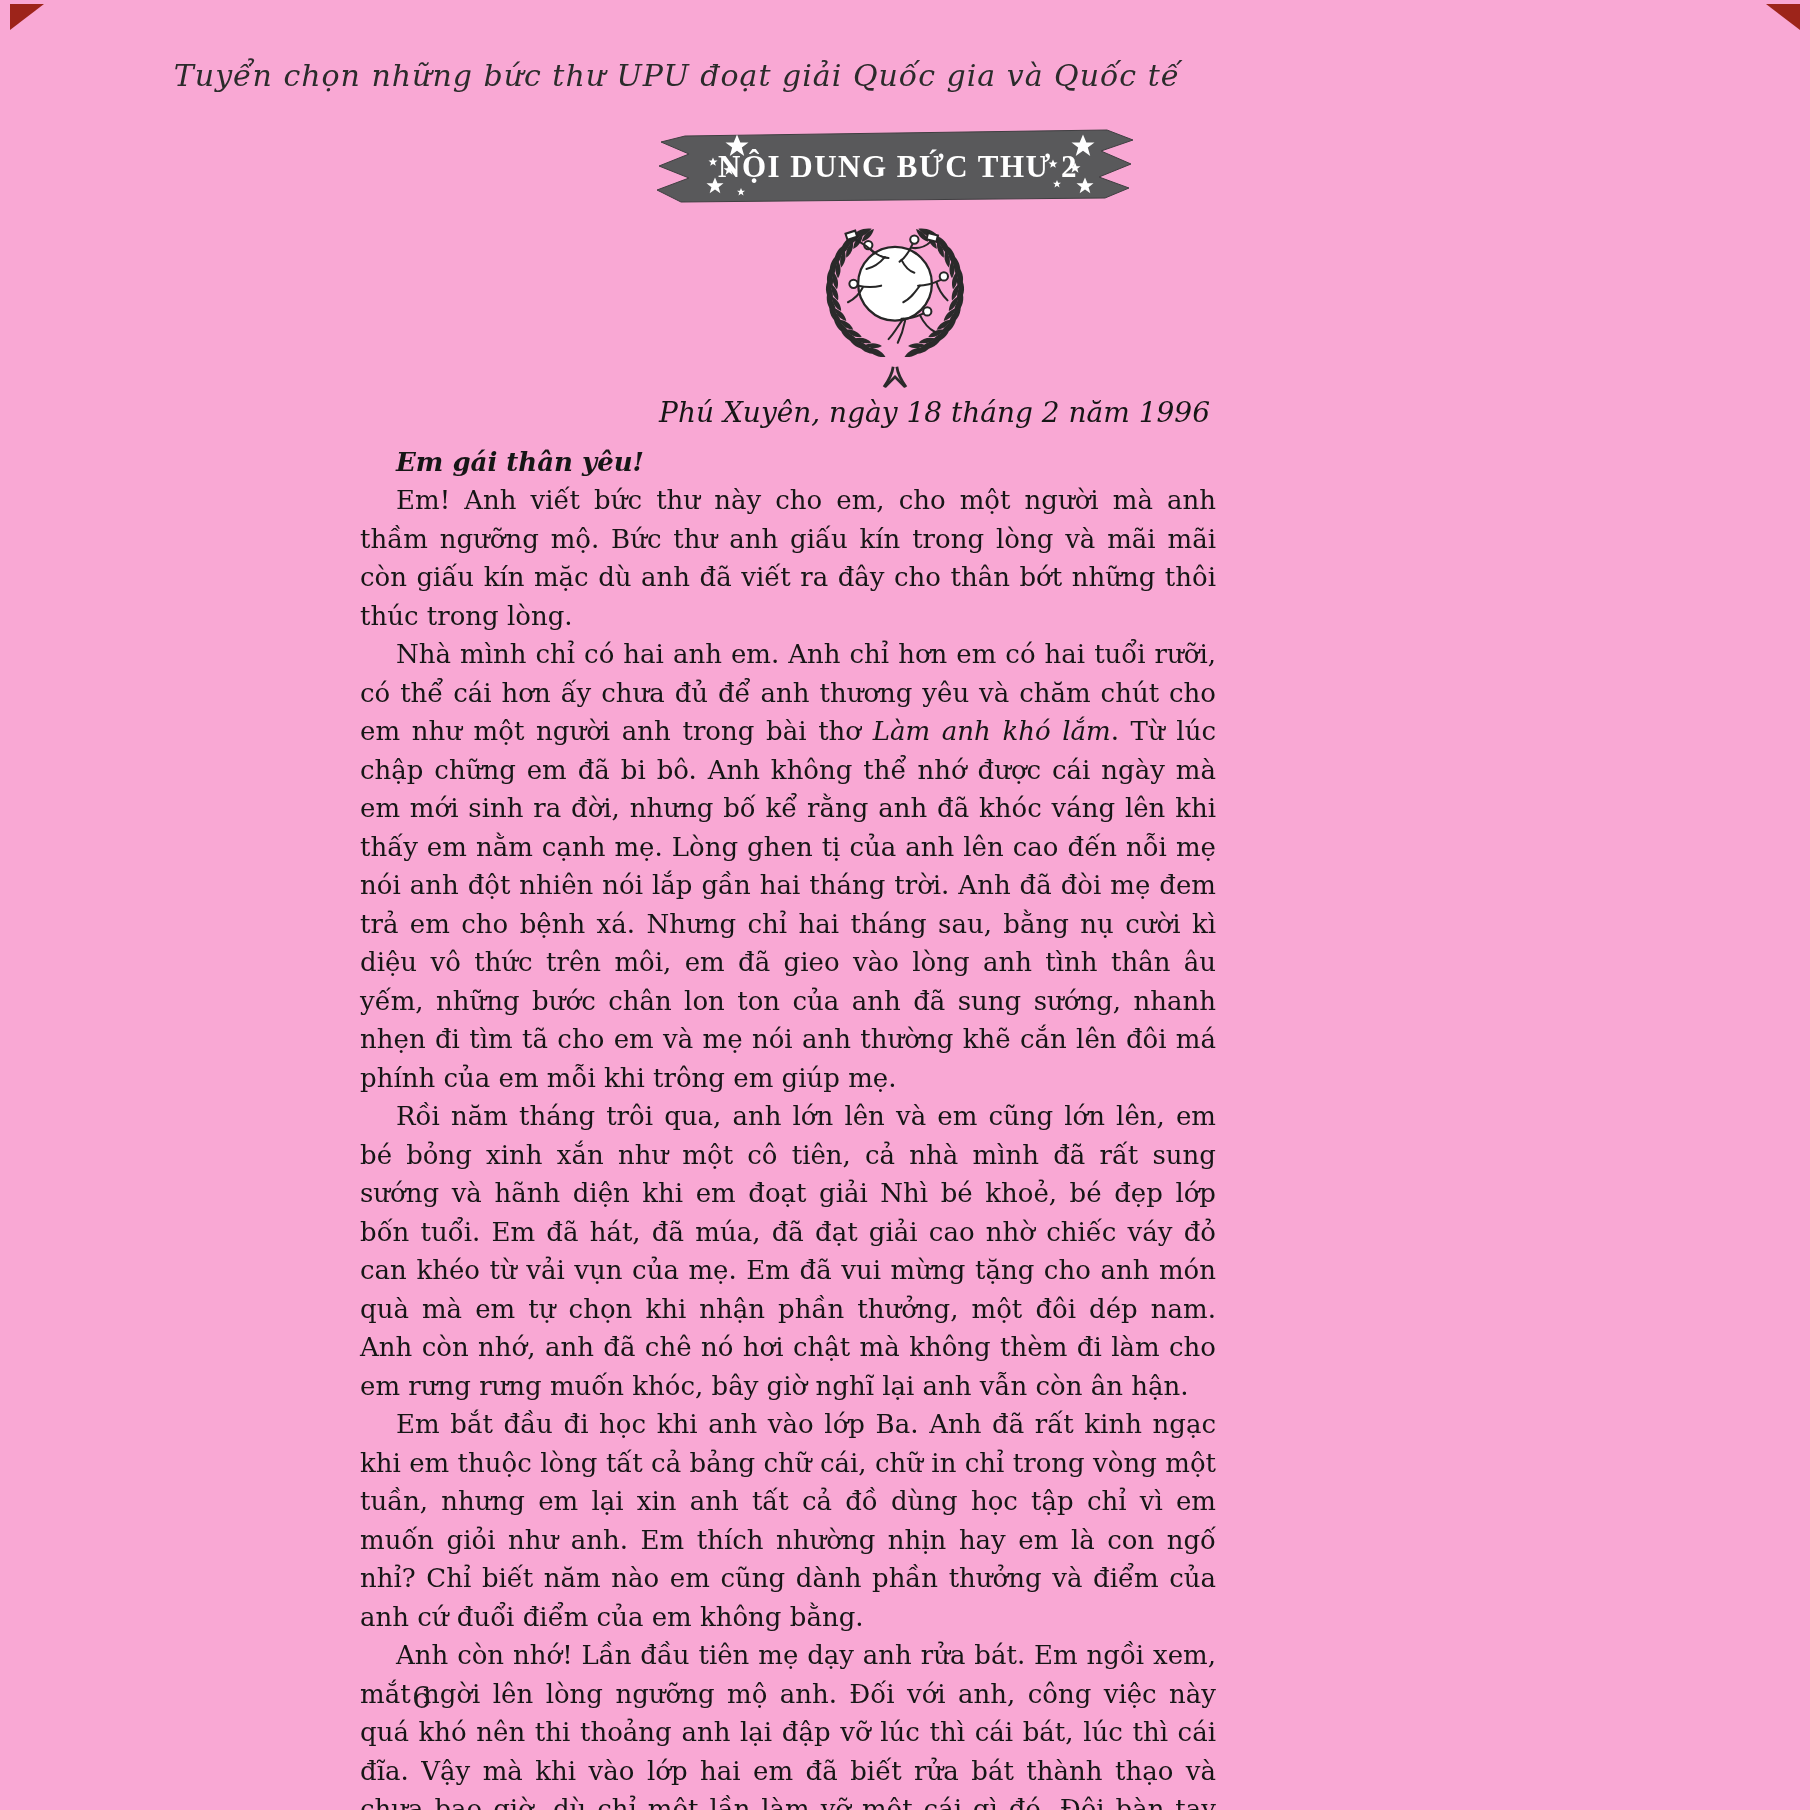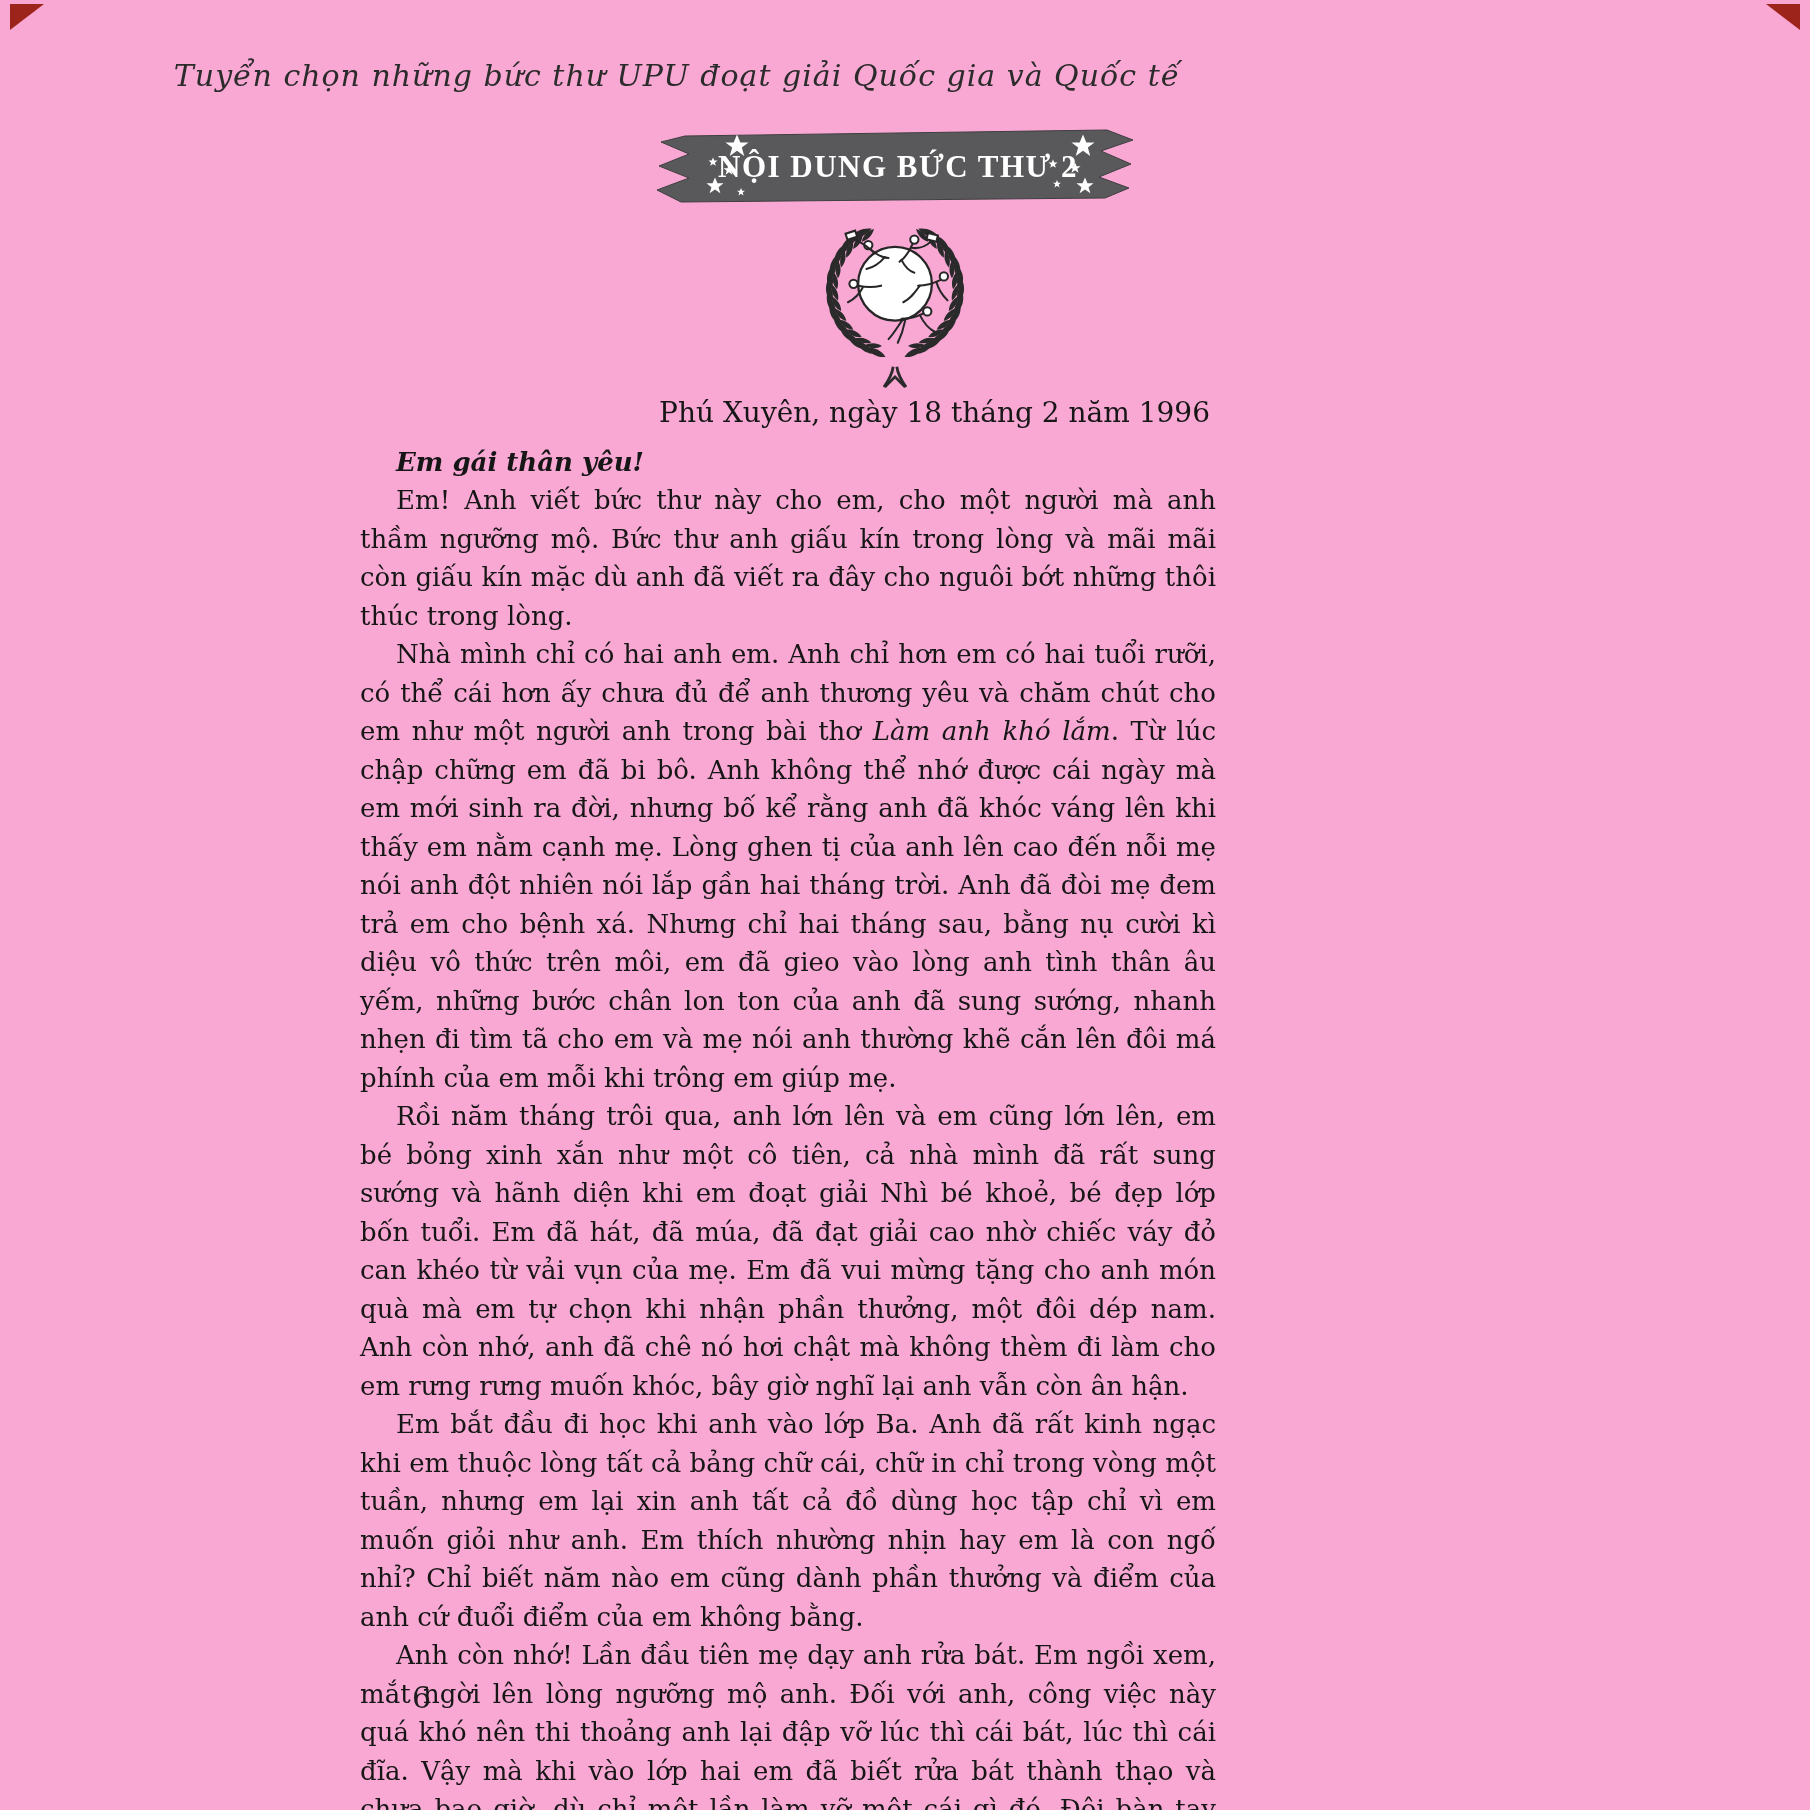--- a/index.html
+++ b/index.html
@@ -14,21 +14,21 @@
 
   .running-header{position:absolute;top:58px;left:677px;transform:translateX(-50%);
        white-space:nowrap;font-style:italic;font-size:30px;letter-spacing:1px;color:#2b2b2b;}
 
   .banner{position:absolute;left:655px;top:124px;}
   .banner text{font-family:"Liberation Serif", serif;font-weight:bold;font-size:31px;letter-spacing:1.5px;}
 
   .emblem{position:absolute;left:789px;top:210px;}
 
   .letter{position:absolute;left:360px;top:394px;width:856px;font-size:26px;line-height:38.5px;text-align:justify;}
-  .dateline{text-align:right;font-size:28px;margin:0 6px 10px 0;}
+  .dateline{text-align:right;font-style:italic;font-size:28px;margin:0 6px 10px 0;}
   .letter p{margin:0;text-indent:36px;}
   .salutation{font-style:italic;font-weight:bold;}
   .it{font-style:italic;}
 
   .page-number{position:absolute;left:412px;top:1680px;font-size:30px;color:#1c1c1c;}
 </style>
 </head>
 <body>
 
 <div class="page">
@@ -148,21 +148,21 @@
       <path d="M126,118 C124,128 122,134 118,142"></path>
       <circle cx="70" cy="78" r="4.5" fill="#ffffff"></circle>
       <path d="M75,80 C84,82 92,82 100,80"></path>
       <path d="M80,82 C76,90 72,94 64,98"></path>
     </g>
   </svg>
 
   <div class="letter">
     <div class="dateline">Phú Xuyên, ngày 18 tháng 2 năm 1996</div>
     <p class="salutation">Em gái thân yêu!</p>
-    <p><span>Em! Anh viết bức thư này cho em, cho một người mà anh thầm ngưỡng mộ. Bức thư anh giấu kín trong lòng và mãi mãi còn giấu kín mặc dù anh đã viết ra đây cho nguôi bớt những thôi thúc trong lòng.</span></p>
+    <p><span>Em! Anh viết bức thư này cho em, cho một người mà anh thầm ngưỡng mộ. Bức thư anh giấu kín trong lòng và mãi mãi còn giấu kín mặc dù anh đã viết ra đây cho thân bớt những thôi thúc trong lòng.</span></p>
     <p><span>Nhà mình chỉ có hai anh em. Anh chỉ hơn em có hai tuổi rưỡi, có thể cái hơn ấy chưa đủ để anh thương yêu và chăm chút cho em như một người anh trong bài thơ </span><span class="it">Làm anh khó lắm</span><span>. Từ lúc chập chững em đã bi bô. Anh không thể nhớ được cái ngày mà em mới sinh ra đời, nhưng bố kể rằng anh đã khóc váng lên khi thấy em nằm cạnh mẹ. Lòng ghen tị của anh lên cao đến nỗi mẹ nói anh đột nhiên nói lắp gần hai tháng trời. Anh đã đòi mẹ đem trả em cho bệnh xá. Nhưng chỉ hai tháng sau, bằng nụ cười kì diệu vô thức trên môi, em đã gieo vào lòng anh tình thân âu yếm, những bước chân lon ton của anh đã sung sướng, nhanh nhẹn đi tìm tã cho em và mẹ nói anh thường khẽ cắn lên đôi má phính của em mỗi khi trông em giúp mẹ.</span></p>
     <p><span>Rồi năm tháng trôi qua, anh lớn lên và em cũng lớn lên, em bé bỏng xinh xắn như một cô tiên, cả nhà mình đã rất sung sướng và hãnh diện khi em đoạt giải Nhì bé khoẻ, bé đẹp lớp bốn tuổi. Em đã hát, đã múa, đã đạt giải cao nhờ chiếc váy đỏ can khéo từ vải vụn của mẹ. Em đã vui mừng tặng cho anh món quà mà em tự chọn khi nhận phần thưởng, một đôi dép nam. Anh còn nhớ, anh đã chê nó hơi chật mà không thèm đi làm cho em rưng rưng muốn khóc, bây giờ nghĩ lại anh vẫn còn ân hận.</span></p>
     <p><span>Em bắt đầu đi học khi anh vào lớp Ba. Anh đã rất kinh ngạc khi em thuộc lòng tất cả bảng chữ cái, chữ in chỉ trong vòng một tuần, nhưng em lại xin anh tất cả đồ dùng học tập chỉ vì em muốn giỏi như anh. Em thích nhường nhịn hay em là con ngố nhỉ? Chỉ biết năm nào em cũng dành phần thưởng và điểm của anh cứ đuổi điểm của em không bằng.</span></p>
     <p><span>Anh còn nhớ! Lần đầu tiên mẹ dạy anh rửa bát. Em ngồi xem, mắt ngời lên lòng ngưỡng mộ anh. Đối với anh, công việc này quá khó nên thi thoảng anh lại đập vỡ lúc thì cái bát, lúc thì cái đĩa. Vậy mà khi vào lớp hai em đã biết rửa bát thành thạo và chưa bao giờ, dù chỉ một lần làm vỡ một cái gì đó. Đôi bàn tay nhỏ nhắn, nụ cười hiền ngoan, thích nhường nhịn,</span></p>
   </div>
 
   <div class="page-number">6</div>
 </div>
 
 </body></html>

